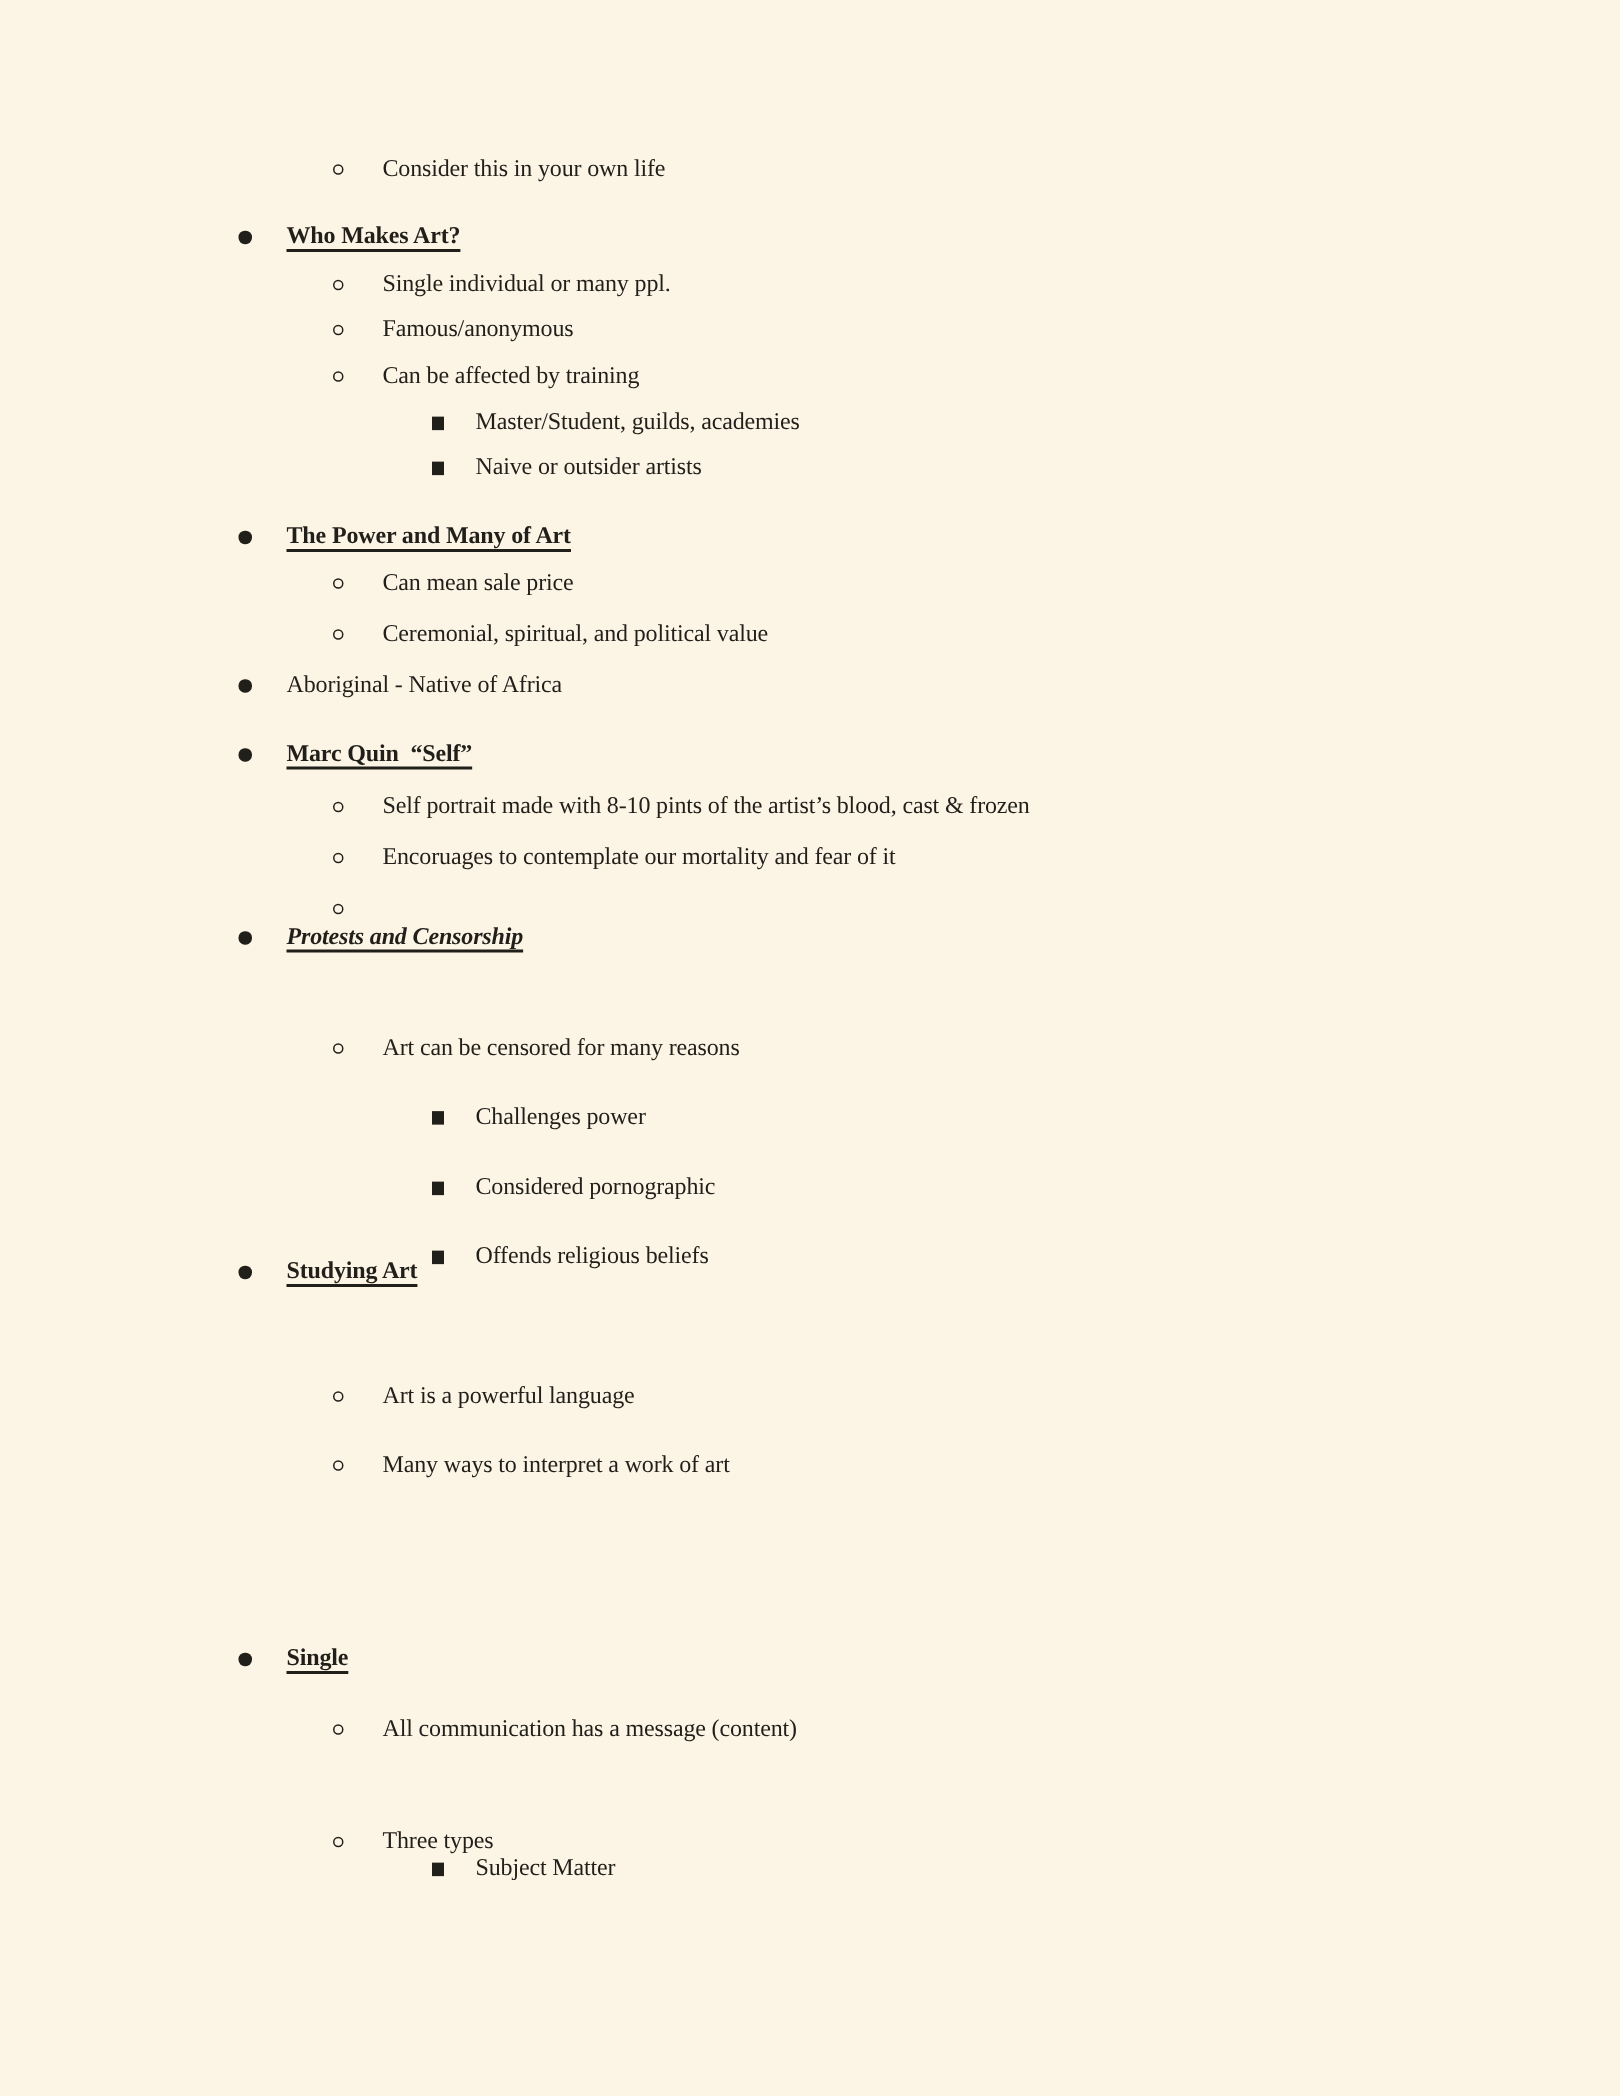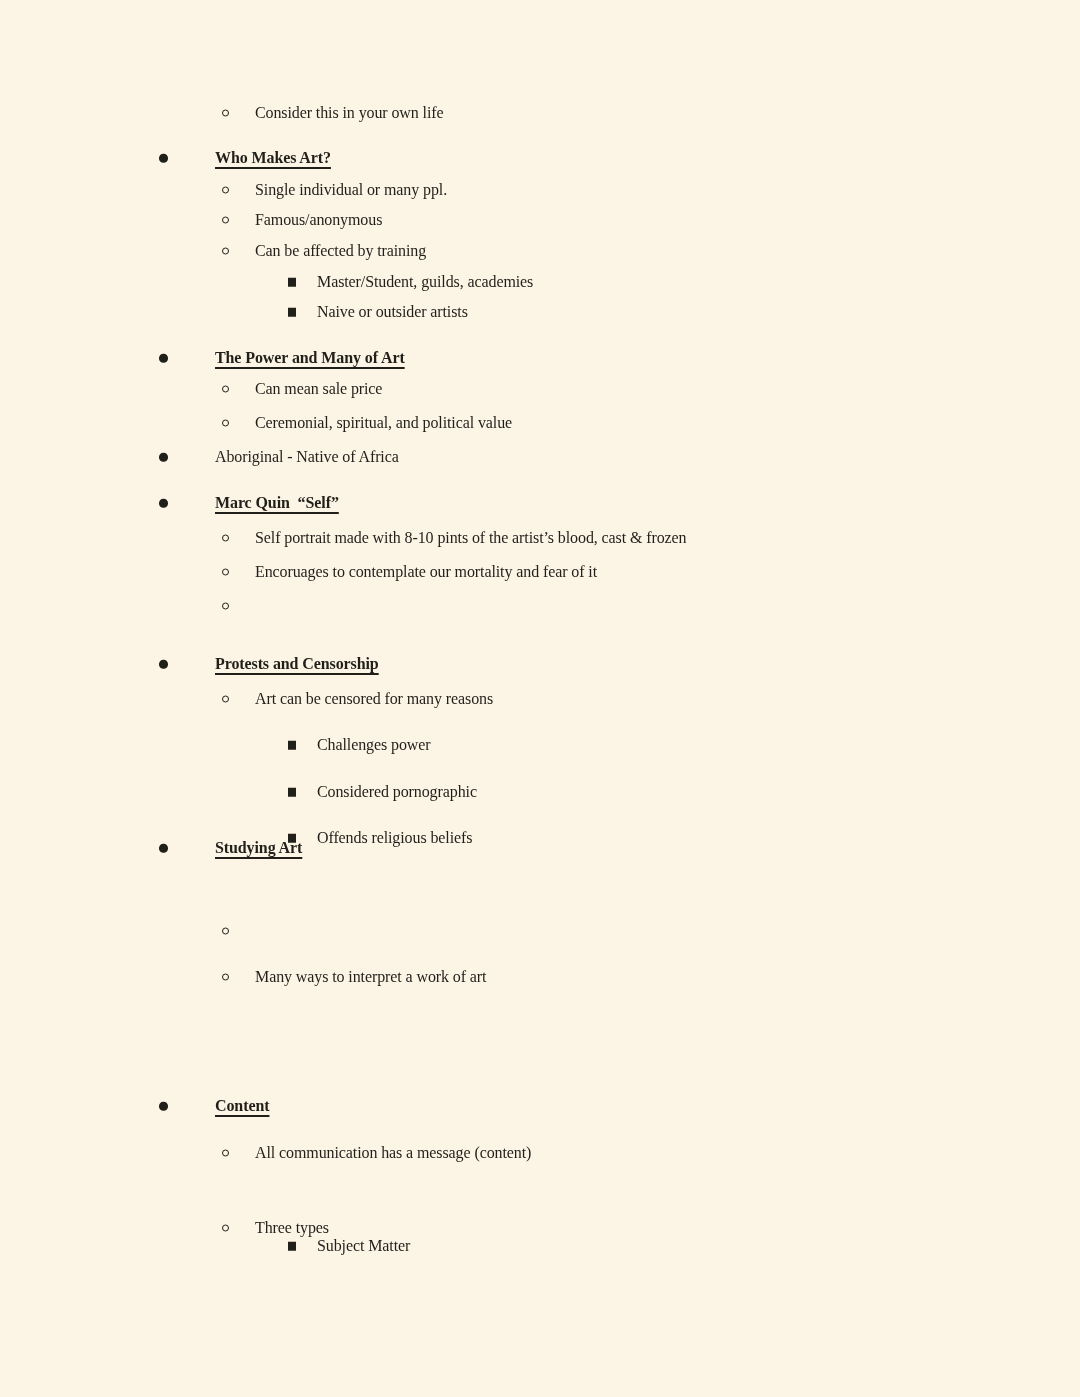--- a/index.html
+++ b/index.html
@@ -29,21 +29,21 @@
     height: 32px;
   }
   .item .text {
     position: absolute;
     top: 0;
     line-height: 32px;
     white-space: pre;
     letter-spacing: -0.1px;
   }
   
-  .l1 .text { left: 191px; margin-left: 24px; }
+  .l1 .text { left: 191px; }
   .l2 .text { left: 255px; }
   .l3 .text { left: 317px; }
 
   .bullet {
     position: absolute;
     top: 50%;
     transform: translateY(-50%);
   }
   .l1 .bullet {
     left: 159px;
@@ -127,21 +127,21 @@
         <span class="bullet"></span>
         <span class="text">Self portrait made with 8-10 pints of the artist’s blood, cast &amp; frozen</span>
       </div>
       <div class="item l2" style="top: 556px;">
         <span class="bullet"></span>
         <span class="text">Encoruages to contemplate our mortality and fear of it</span>
       </div>
       <div class="item l2" style="top: 590px;">
         <span class="bullet"></span>
       </div>
-      <div class="item l1 heading" style="top: 648px;">
+      <div class="item l1 heading" style="top: 609px; font-style: italic;">
         <span class="bullet"></span>
         <span class="text">Protests and Censorship</span>
       </div>
       <div class="item l2" style="top: 683px;">
         <span class="bullet"></span>
         <span class="text">Art can be censored for many reasons</span>
       </div>
       <div class="item l3" style="top: 729px;">
         <span class="bullet"></span>
         <span class="text">Challenges power</span>
@@ -153,28 +153,29 @@
       <div class="item l3" style="top: 822px;">
         <span class="bullet"></span>
         <span class="text">Offends religious beliefs</span>
       </div>
       <div class="item l1 heading" style="top: 832px;">
         <span class="bullet"></span>
         <span class="text">Studying Art</span>
       </div>
       <div class="item l2" style="top: 915px;">
         <span class="bullet"></span>
+        <span class="text">Art is a powerful language</span>
       </div>
       <div class="item l2" style="top: 961px;">
         <span class="bullet"></span>
         <span class="text">Many ways to interpret a work of art</span>
       </div>
       <div class="item l1 heading" style="top: 1090px;">
         <span class="bullet"></span>
-        <span class="text">Content</span>
+        <span class="text">Single</span>
       </div>
       <div class="item l2" style="top: 1137px;">
         <span class="bullet"></span>
         <span class="text">All communication has a message (content)</span>
       </div>
       <div class="item l2" style="top: 1183px; margin-top: 29px;">
         <span class="bullet"></span>
         <span class="text">Three types</span>
       </div>
       <div class="item l3" style="top: 1230px;">

